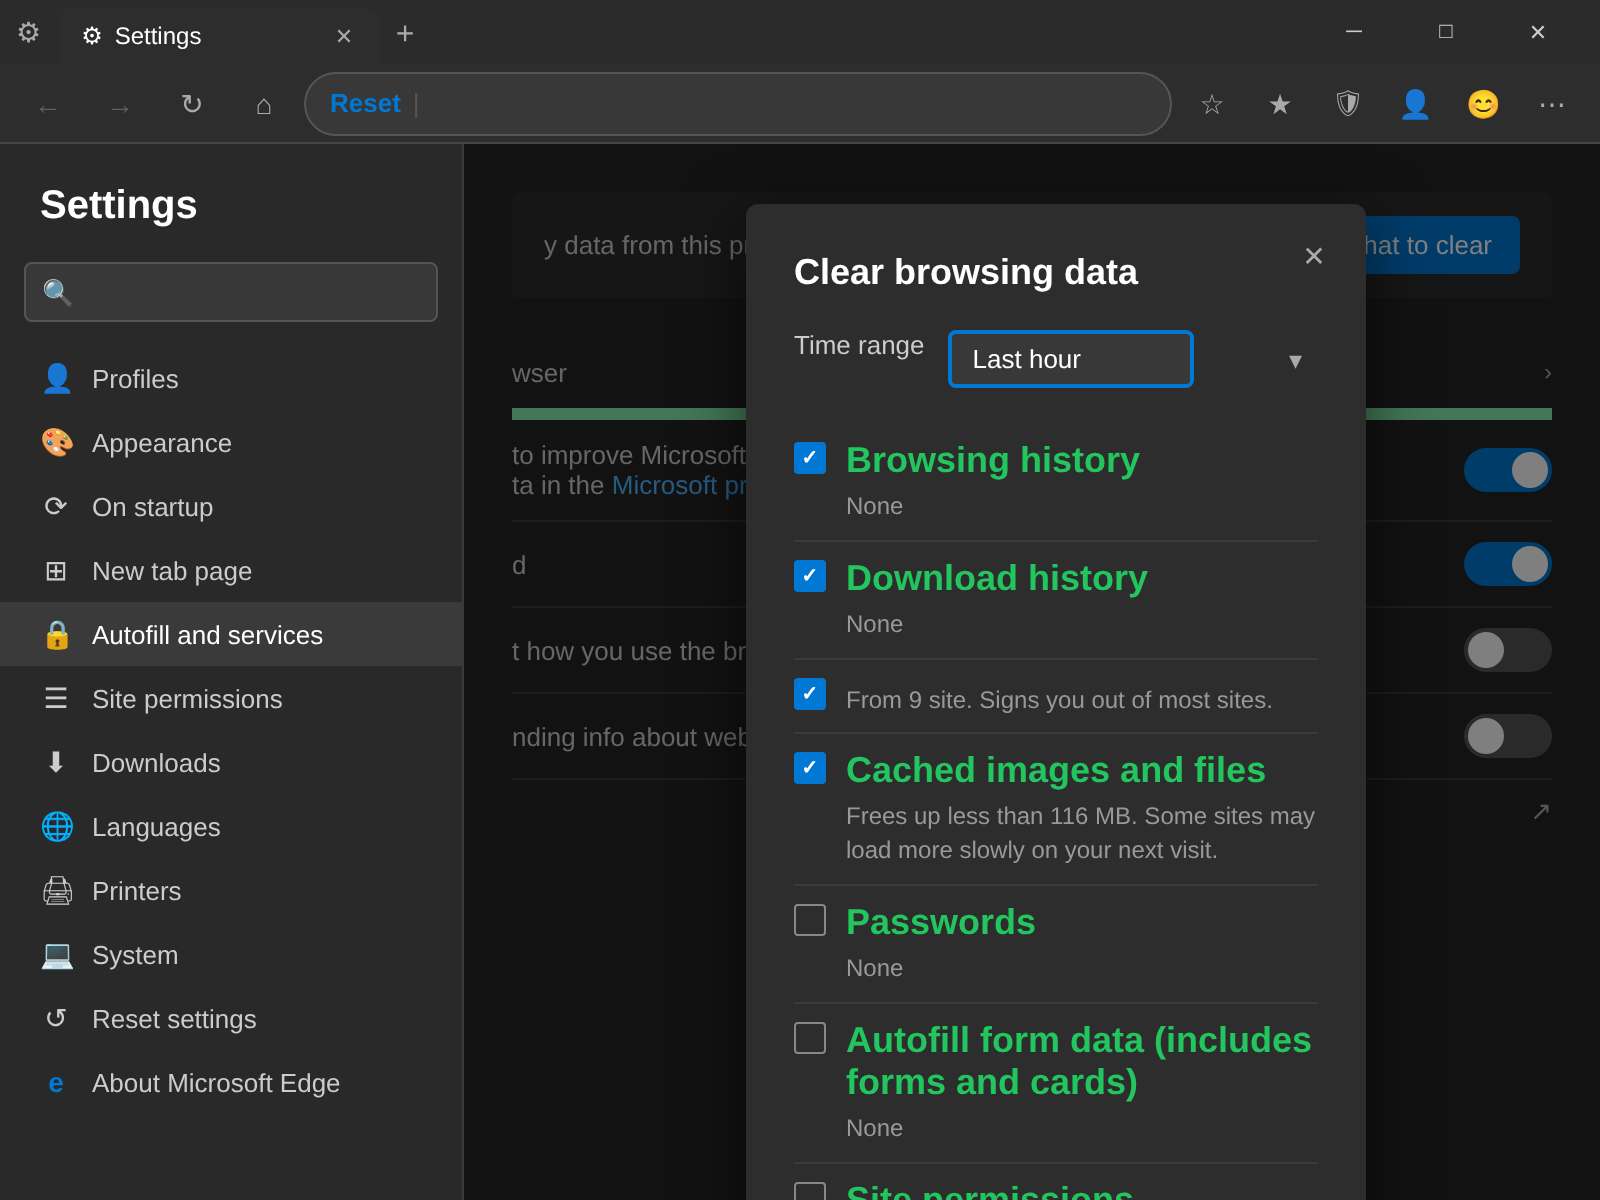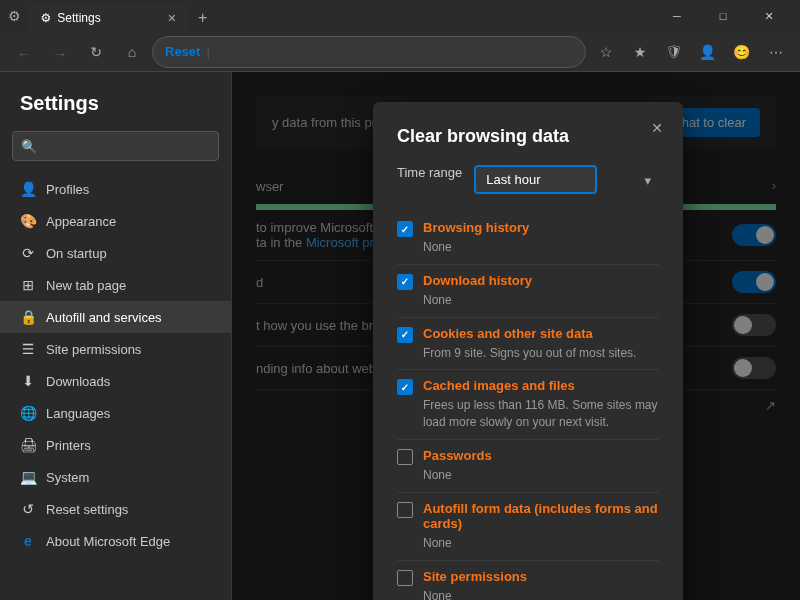--- a/index.html
+++ b/index.html
@@ -316,23 +316,23 @@
       border-color: #0078d4;
     }
     .cb.checked::after {
       content: '✓';
       color: #fff;
       font-size: 10px;
       font-weight: bold;
     }
     .cb-content {}
     .cb-title {
-      font-size: 13px;
+      font-size: 18px;
       font-weight: 600;
-      color: #f97316;
+      color: #22c55e;
     }
     .cb-desc {
       font-size: 12px;
       color: #999;
       margin-top: 4px;
       line-height: 1.4;
     }
   </style>
 </head>
 <body>
@@ -518,21 +518,20 @@
             <div class="cb checked"></div>
             <div class="cb-content">
               <div class="cb-title">Download history</div>
               <div class="cb-desc">None</div>
             </div>
           </div>
 
           <div class="checkbox-item">
             <div class="cb checked"></div>
             <div class="cb-content">
-              <div class="cb-title">Cookies and other site data</div>
               <div class="cb-desc">From 9 site. Signs you out of most sites.</div>
             </div>
           </div>
 
           <div class="checkbox-item">
             <div class="cb checked"></div>
             <div class="cb-content">
               <div class="cb-title">Cached images and files</div>
               <div class="cb-desc">Frees up less than 116 MB. Some sites may load more slowly on your next visit.</div>
             </div>

